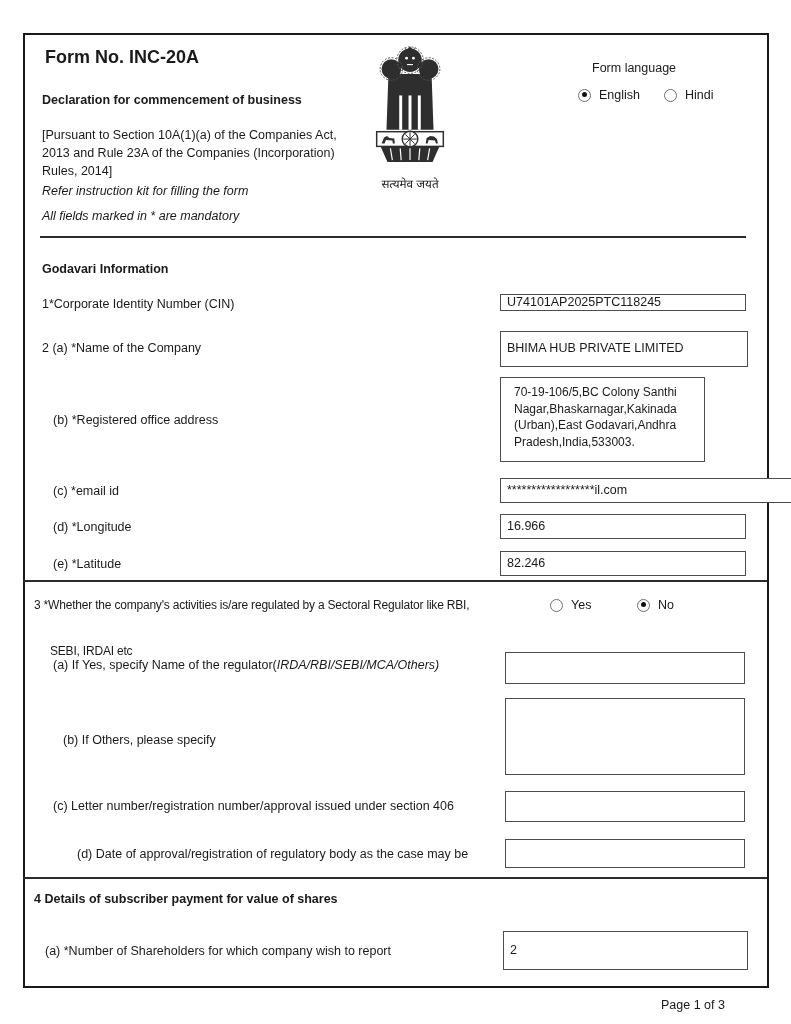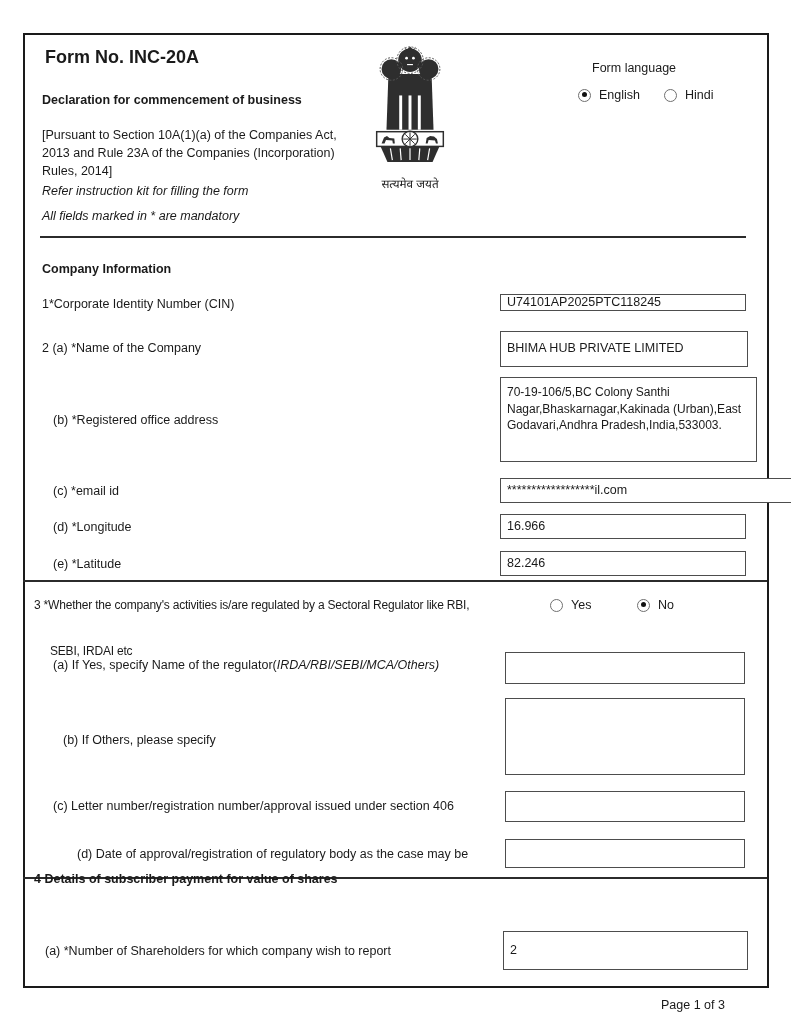--- a/index.html
+++ b/index.html
@@ -78,30 +78,30 @@
     <span class="radio checked"></span>
     <span>English</span>
   </div>
   <div class="radio-row" style="left:664px;top:88px;">
     <span class="radio"></span>
     <span>Hindi</span>
   </div>
 
   <div class="hr" style="left:40px;top:236px;width:706px;height:1.5px;"></div>
 
-  <div class="lbl bold" style="left:42px;top:262px;">Company Information</div>
+  <div class="lbl bold" style="left:42px;top:262px;">Godavari Information</div>
 
   <div class="lbl" style="left:42px;top:297px;">1*Corporate Identity Number (CIN)</div>
   <div class="box vcenter" style="left:500px;top:294px;width:246px;height:17px;">U74101AP2025PTC118245</div>
 
   <div class="lbl" style="left:42px;top:341px;">2 (a) *Name of the Company</div>
   <div class="box vcenter" style="left:500px;top:331px;width:248px;height:36px;">BHIMA HUB PRIVATE LIMITED</div>
 
   <div class="lbl" style="left:53px;top:413px;">(b) *Registered office address</div>
-  <div class="box" style="left:500px;top:377px;width:257px;height:85px;font-size:12px;padding:6px 6px;">70-19-106/5,BC Colony Santhi Nagar,Bhaskarnagar,Kakinada (Urban),East Godavari,Andhra Pradesh,India,533003.</div>
+  <div class="box" style="left:500px;top:377px;width:205px;height:85px;font-size:12px;padding:6px 13px;">70-19-106/5,BC Colony Santhi Nagar,Bhaskarnagar,Kakinada (Urban),East Godavari,Andhra Pradesh,India,533003.</div>
 
   <div class="lbl" style="left:53px;top:484px;">(c) *email id</div>
   <div class="box vcenter" style="left:500px;top:478px;width:298px;height:25px;">******************il.com</div>
 
   <div class="lbl" style="left:53px;top:520px;">(d) *Longitude</div>
   <div class="box vcenter" style="left:500px;top:514px;width:246px;height:25px;">16.966</div>
 
   <div class="lbl" style="left:53px;top:557px;">(e) *Latitude</div>
   <div class="box vcenter" style="left:500px;top:551px;width:246px;height:25px;">82.246</div>
 
@@ -125,18 +125,18 @@
   <div class="box" style="left:505px;top:698px;width:240px;height:77px;"></div>
 
   <div class="lbl" style="left:53px;top:799px;">(c) Letter number/registration number/approval issued under section 406</div>
   <div class="box" style="left:505px;top:791px;width:240px;height:31px;"></div>
 
   <div class="lbl" style="left:53px;top:847px;margin-left:24px;">(d) Date of approval/registration of regulatory body as the case may be</div>
   <div class="box" style="left:505px;top:839px;width:240px;height:29px;"></div>
 
   <div class="hr" style="left:23px;top:877px;width:744px;"></div>
 
-  <div class="lbl bold" style="left:34px;top:872px;">4 Details of subscriber payment for value of shares</div>
+  <div class="lbl bold" style="left:34px;top:892px;">4 Details of subscriber payment for value of shares</div>
   <div class="lbl" style="left:45px;top:944px;">(a) *Number of Shareholders for which company wish to report</div>
   <div class="box vcenter" style="left:503px;top:931px;width:245px;height:39px;">2</div>
 
   <div class="lbl" style="left:661px;top:998px;">Page 1 of 3</div>
 </div>
 
 </body></html>

